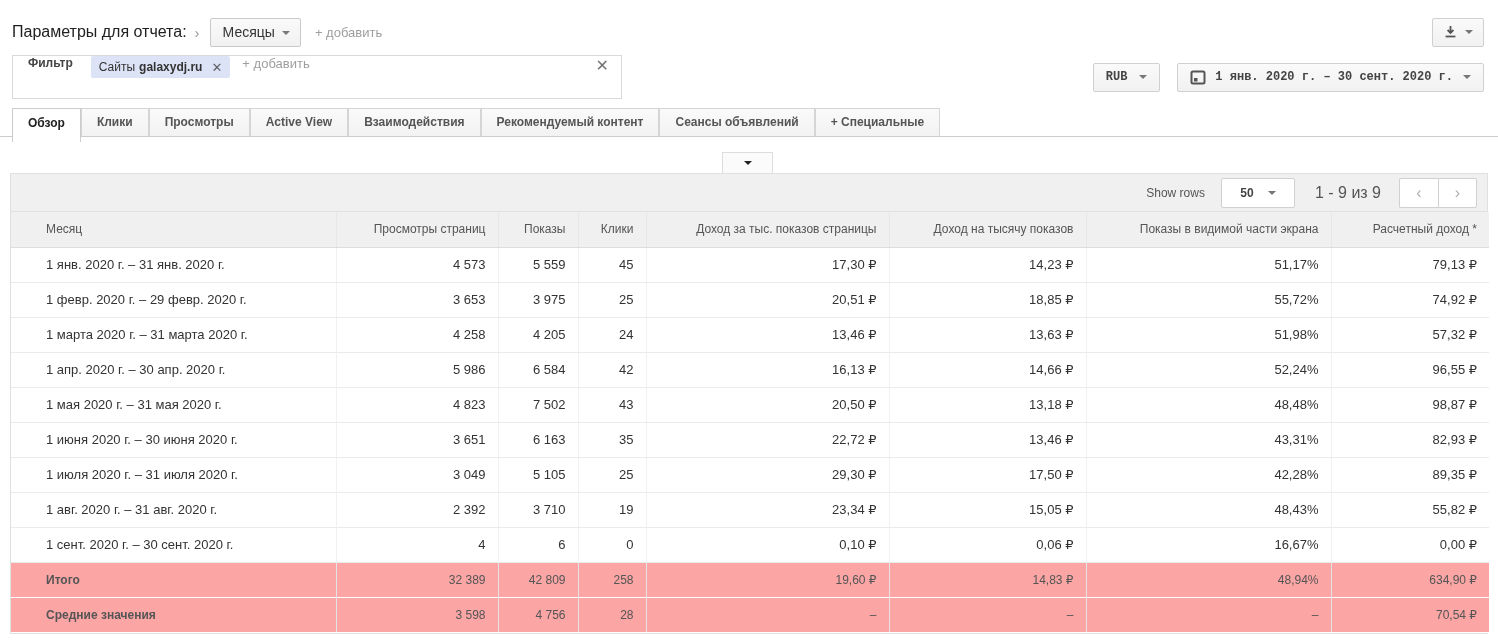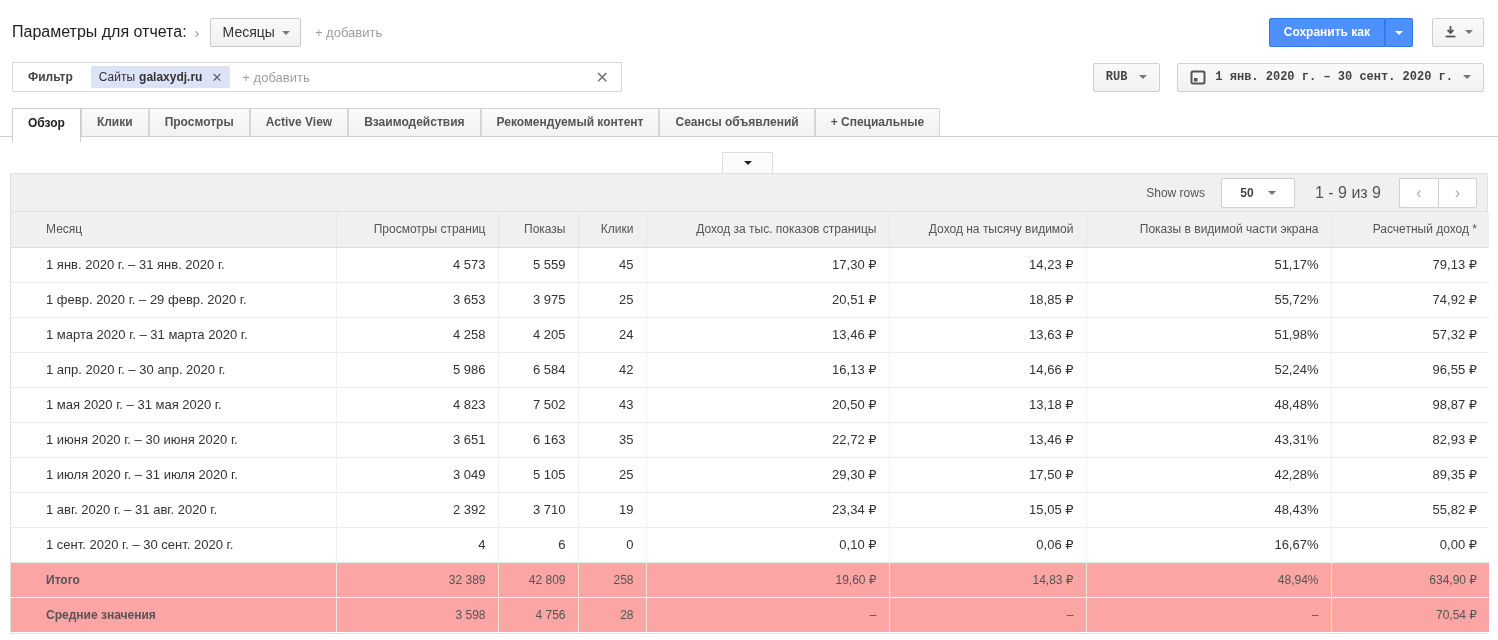--- a/index.html
+++ b/index.html
@@ -49,22 +49,22 @@
     display: inline-flex; align-items: center;
   }
   .download-btn { margin-left: 19px; }
 
   
   .filterbar {
     display: flex; justify-content: space-between; align-items: center;
     padding: 0 14px 0 12px; margin-top: 14px; height: 30px;
   }
   .filter-box {
-    width: 610px; height: 30px; border: 1px solid #d9d9d9; background: #fff;
-    display: flex; align-items: center; padding: 0 8px 0 15px;
+    width: 610px; height: 44px; border: 1px solid #d9d9d9; background: #fff;
+    display: flex; padding: 0 8px 0 15px;
   }
   .filter-label { font-size: 12px; font-weight: bold; color: #444; margin-right: 18px; }
   .chip {
     background: #dde3f6; border-radius: 2px; height: 22px;
     display: inline-flex; align-items: center; padding: 0 8px;
     font-size: 12px; color: #333; white-space: nowrap;
   }
   .chip b { margin-left: 4px; }
   .chip-x { color: #5f6368; font-size: 13px; margin-left: 9px; cursor: pointer; }
   .filter-placeholder { color: #9e9e9e; font-size: 13px; margin-left: 12px; flex: 1; }
@@ -146,24 +146,20 @@
 <body>
 
 <div class="topbar">
   <div class="topbar-left">
     <span class="page-title">Параметры для отчета:</span>
     <span class="crumb-chevron">›</span>
     <button class="dim-btn"><span>Месяцы</span><span class="caret"></span></button>
     <span class="add-link">+ добавить</span>
   </div>
   <div class="topbar-right">
-    <div class="split-btn">
-      <button class="btn-blue">Сохранить как</button>
-      <button class="btn-blue seg"><span class="caret white" style="margin-left:0;"></span></button>
-    </div>
     <button class="btn-gray download-btn">
       <span style="display:inline-flex;">
         <svg width="15" height="14" viewBox="0 0 15 14">
             <path d="M7.5 1v6.2M4.6 5l2.9 2.9L10.4 5" stroke="#555" stroke-width="1.8" fill="none"></path>
             <rect x="2.6" y="10.6" width="9.8" height="1.8" fill="#555"></rect>
           </svg>
       </span>
       <span class="caret"></span>
     </button>
   </div>
@@ -239,21 +235,21 @@
         <col style="width:245px">
         <col style="width:158px">
     </colgroup>
     <thead>
       <tr>
         <th>Месяц</th>
         <th>Просмотры страниц</th>
         <th>Показы</th>
         <th>Клики</th>
         <th>Доход за тыс. показов страницы</th>
-        <th>Доход на тысячу видимой</th>
+        <th>Доход на тысячу показов</th>
         <th>Показы в видимой части экрана</th>
         <th>Расчетный доход *</th>
       </tr>
     </thead>
     <tbody id="table-body">
         <tr class="">
           <td>1 янв. 2020 г. – 31 янв. 2020 г.</td>
           <td>4 573</td>
           <td>5 559</td>
           <td>45</td>

